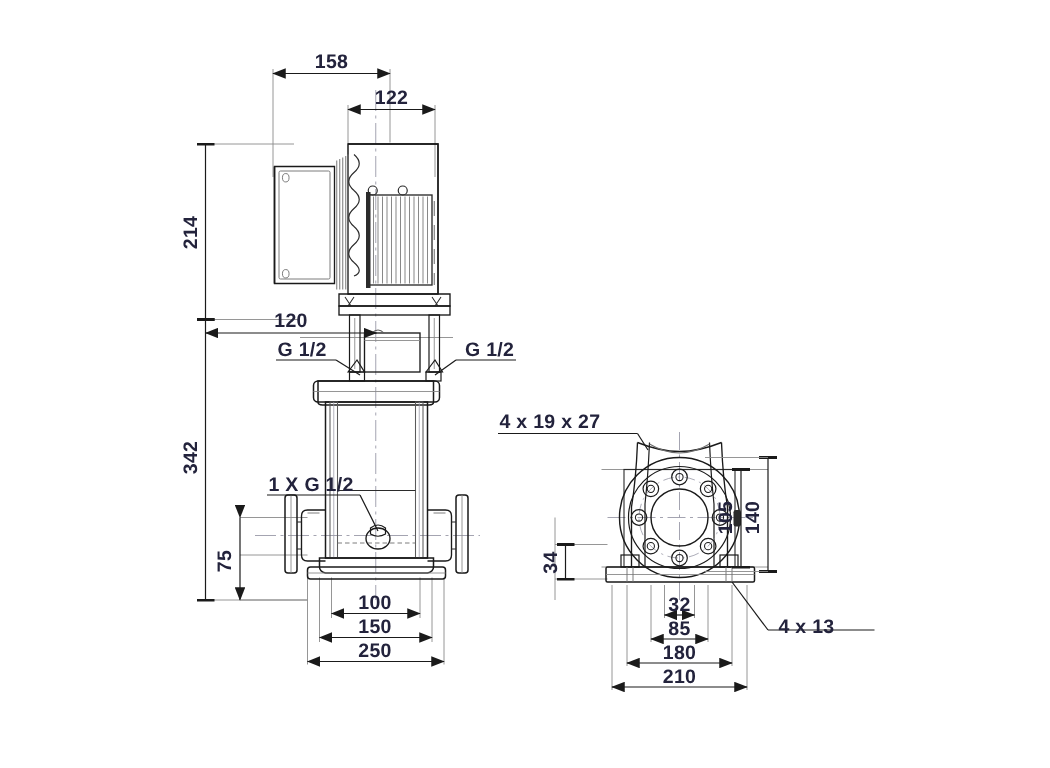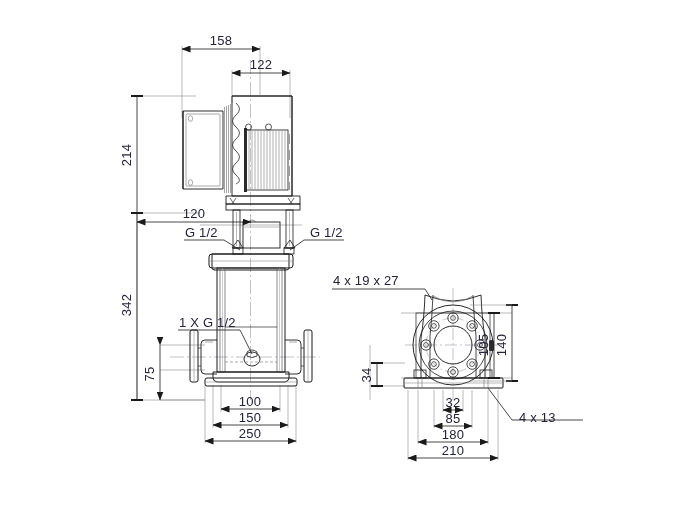--- a/index.html
+++ b/index.html
@@ -15,20 +15,21 @@
     overflow: hidden;
     position: relative;
   }
   #sheet {
     position: absolute;
     left: 0;
     top: 0;
     width: 700px;
     height: 512px;
     background: #fca5a5;
+    font-weight: bold;
   }
   #sheet svg {
     display: block;
   }
   .dimtext {
     font-family: "Liberation Sans", sans-serif;
     font-size: 13px;
     fill: #23233c;
     letter-spacing: 0.2px;
   }

